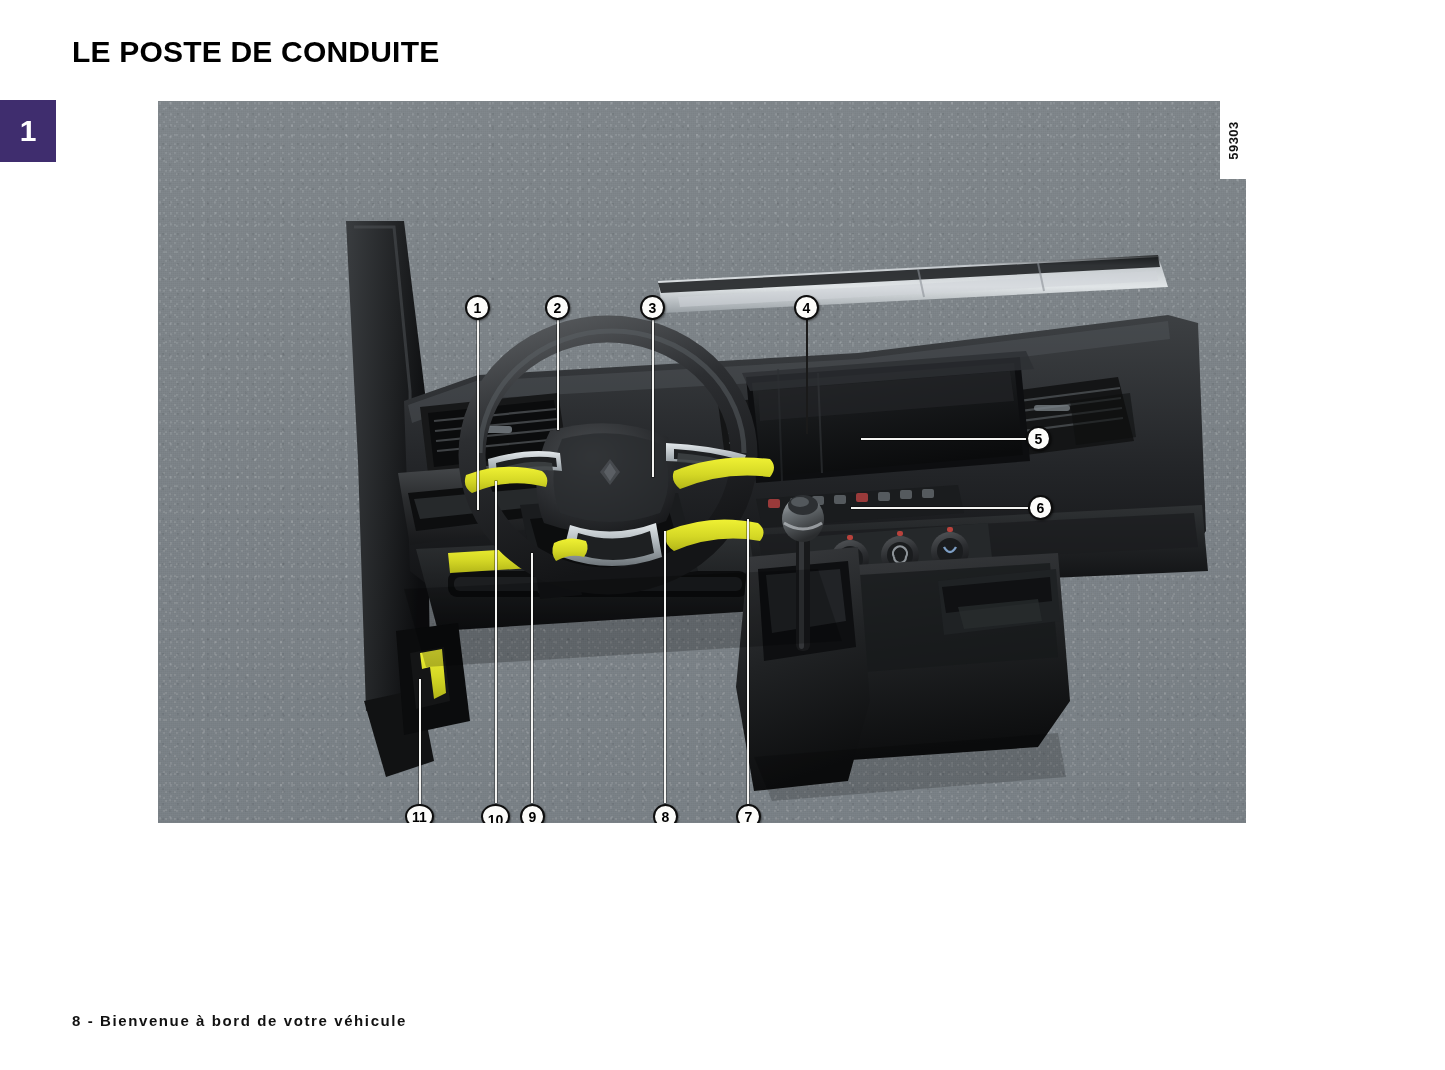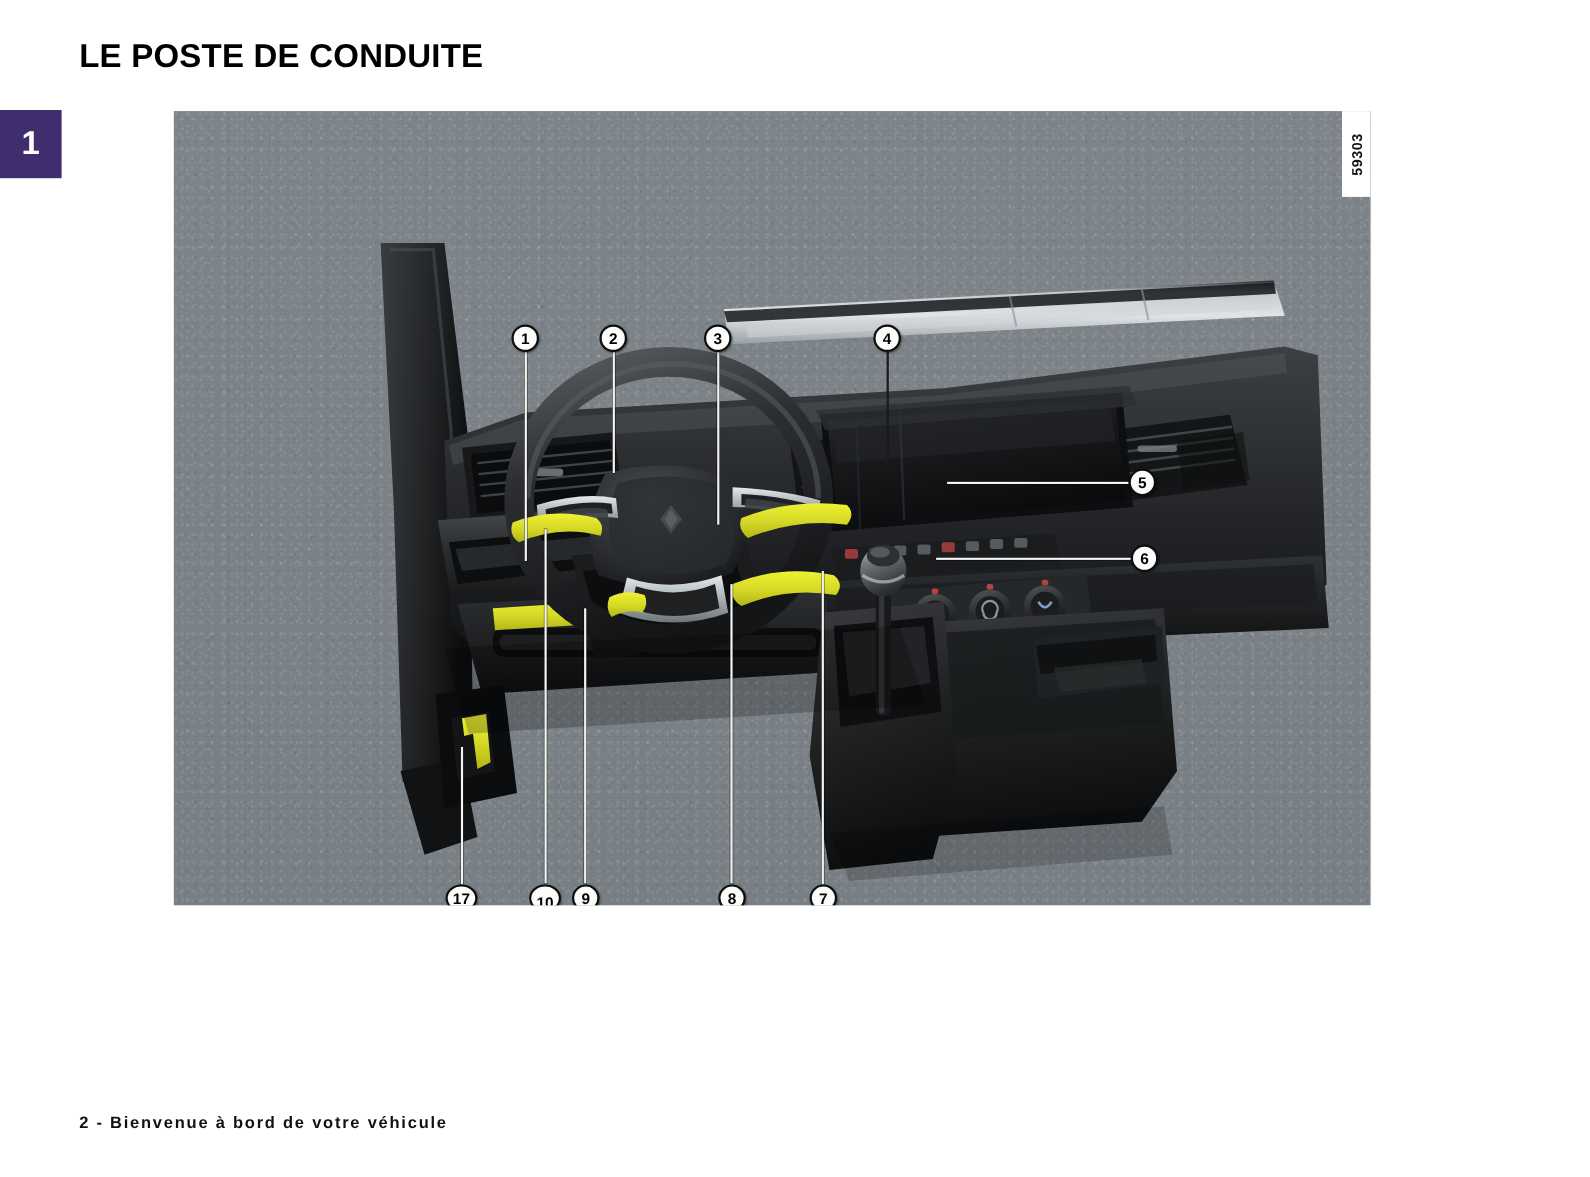--- a/index.html
+++ b/index.html
@@ -460,18 +460,18 @@
   <div class="callout" style="left:495px; top:703px;">
     <span>8</span>
   </div>
   <div class="callout" style="left:362px; top:703px;">
     <span>9</span>
   </div>
   <div class="callout wide" style="left:323px; top:703px;align-items:flex-end;">
     <span>10</span>
   </div>
   <div class="callout wide" style="left:247px; top:703px;">
-    <span>17</span>
+    <span>11</span>
   </div>
 
 </div>
 
-<div id="footer">2 - Bienvenue à bord de votre véhicule</div>
+<div id="footer">8 - Bienvenue à bord de votre véhicule</div>
 
 </body></html>

